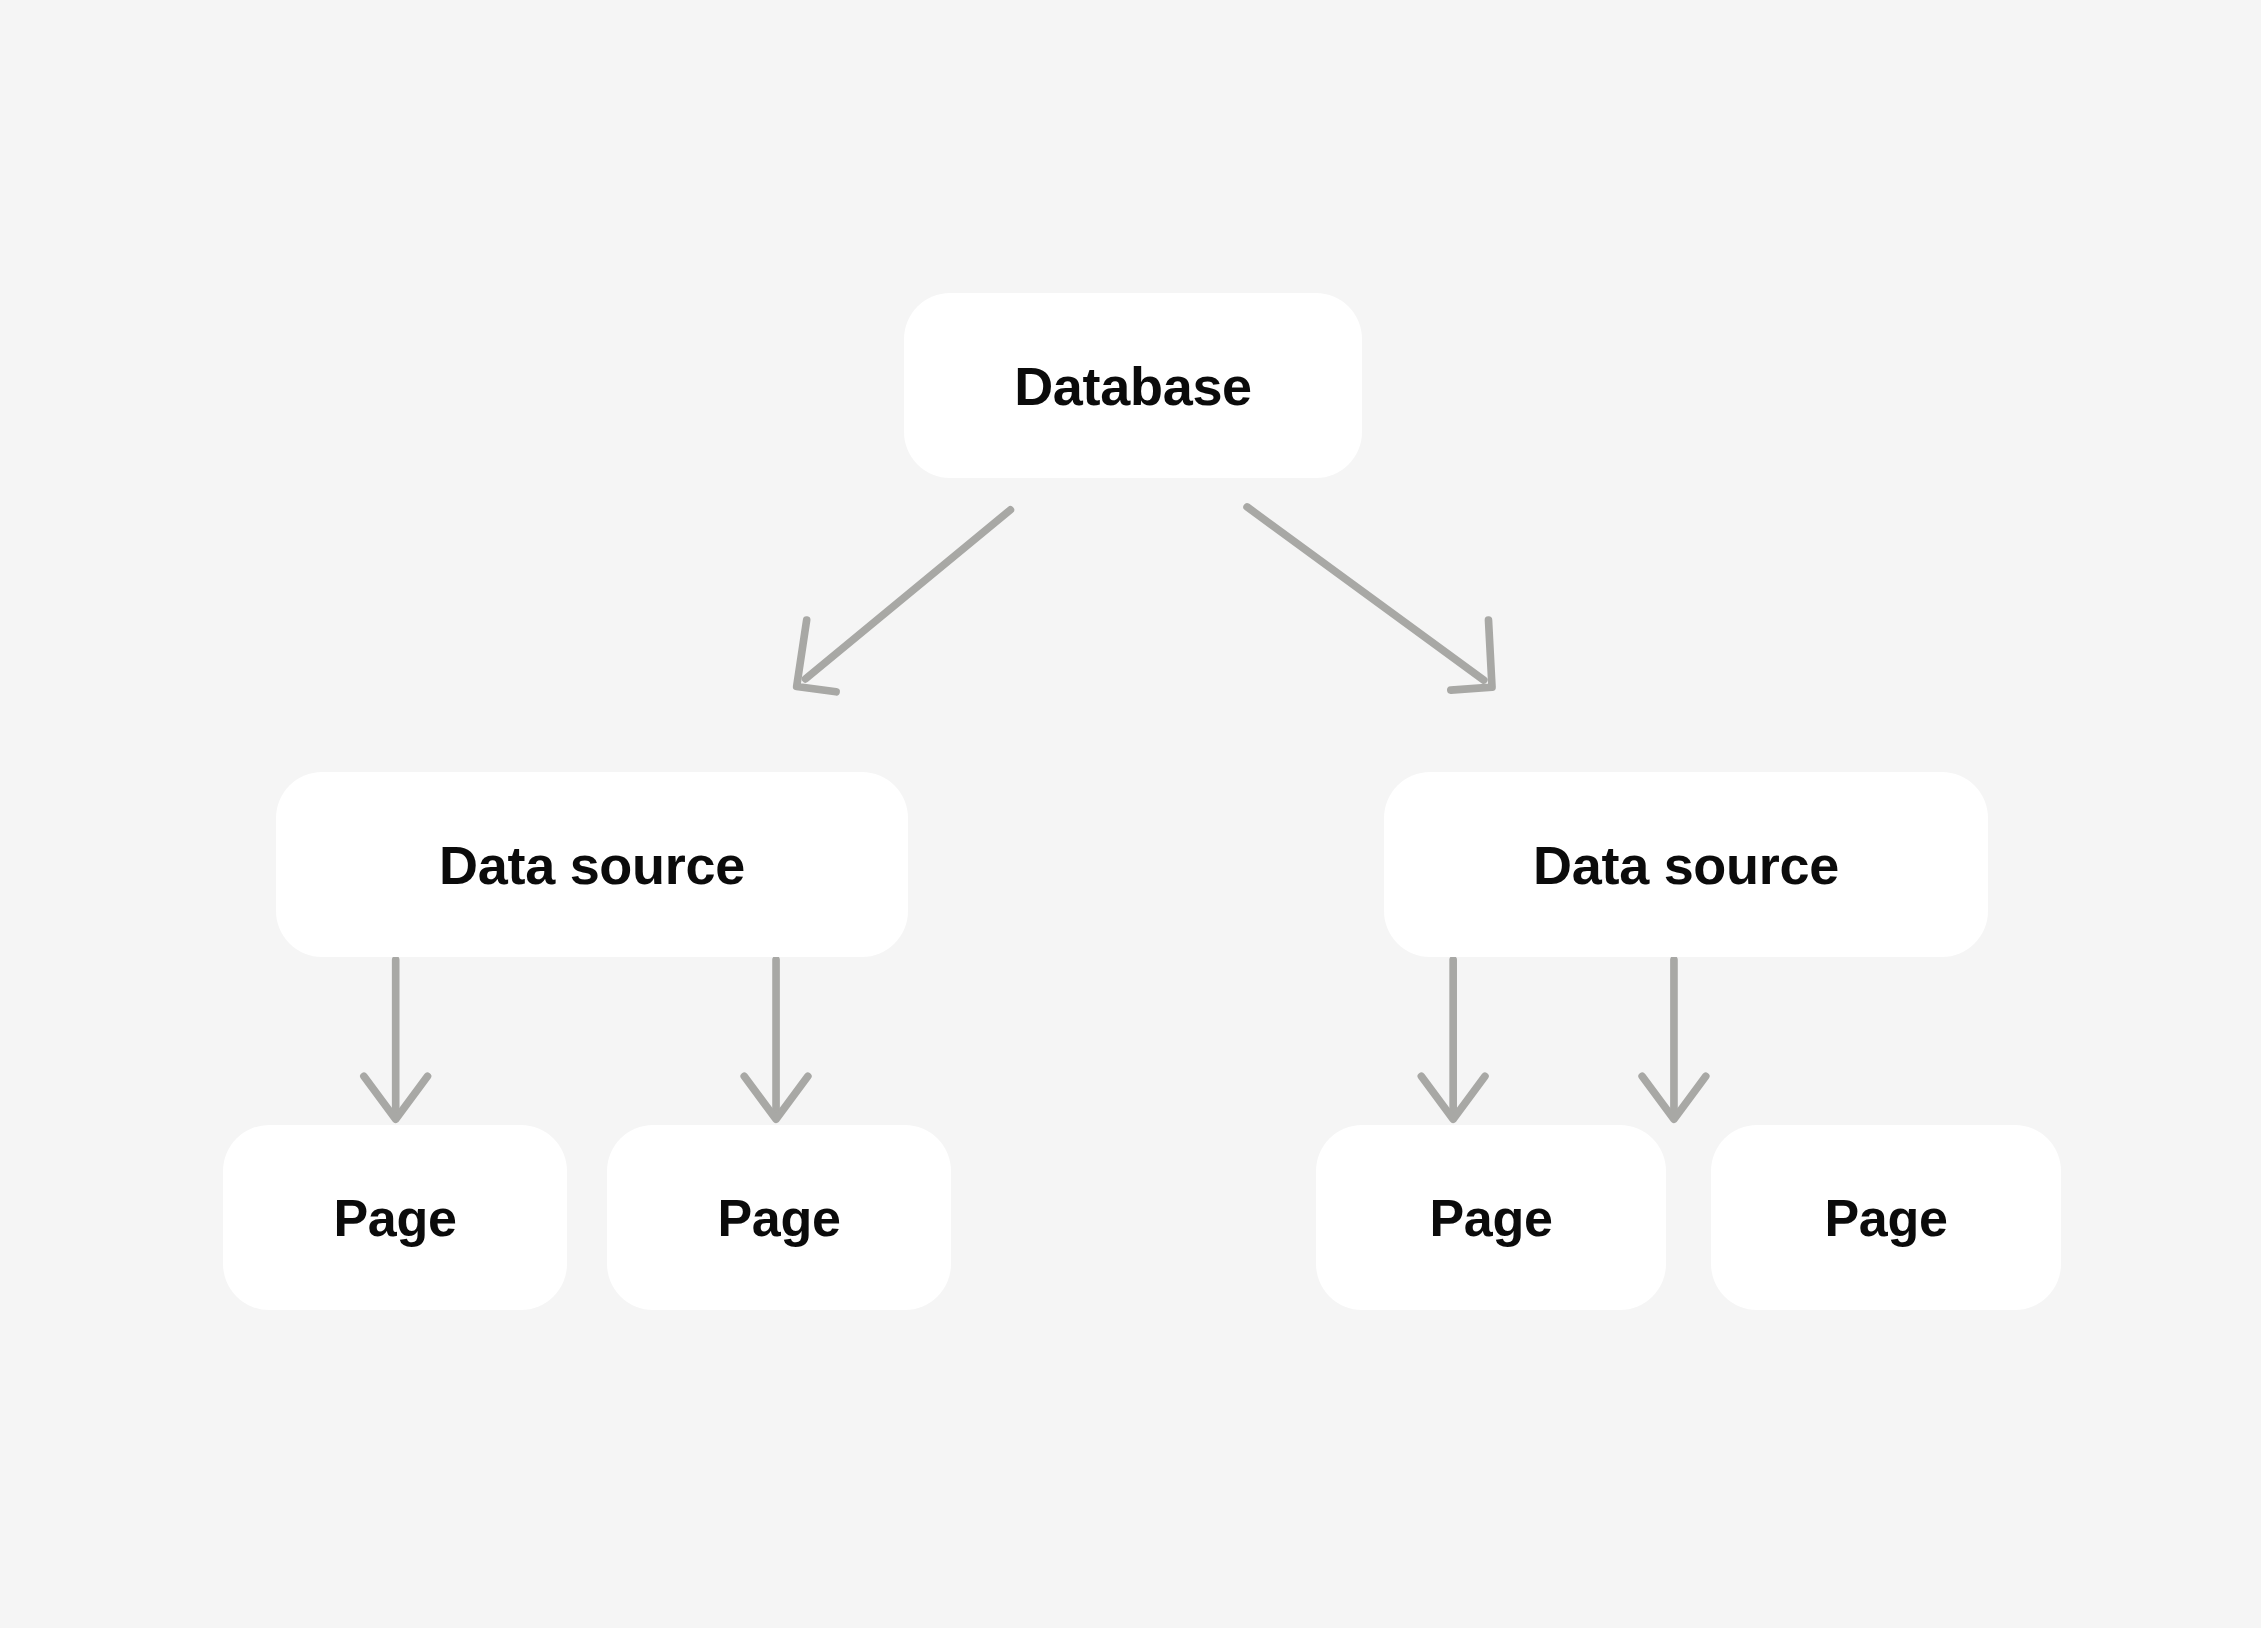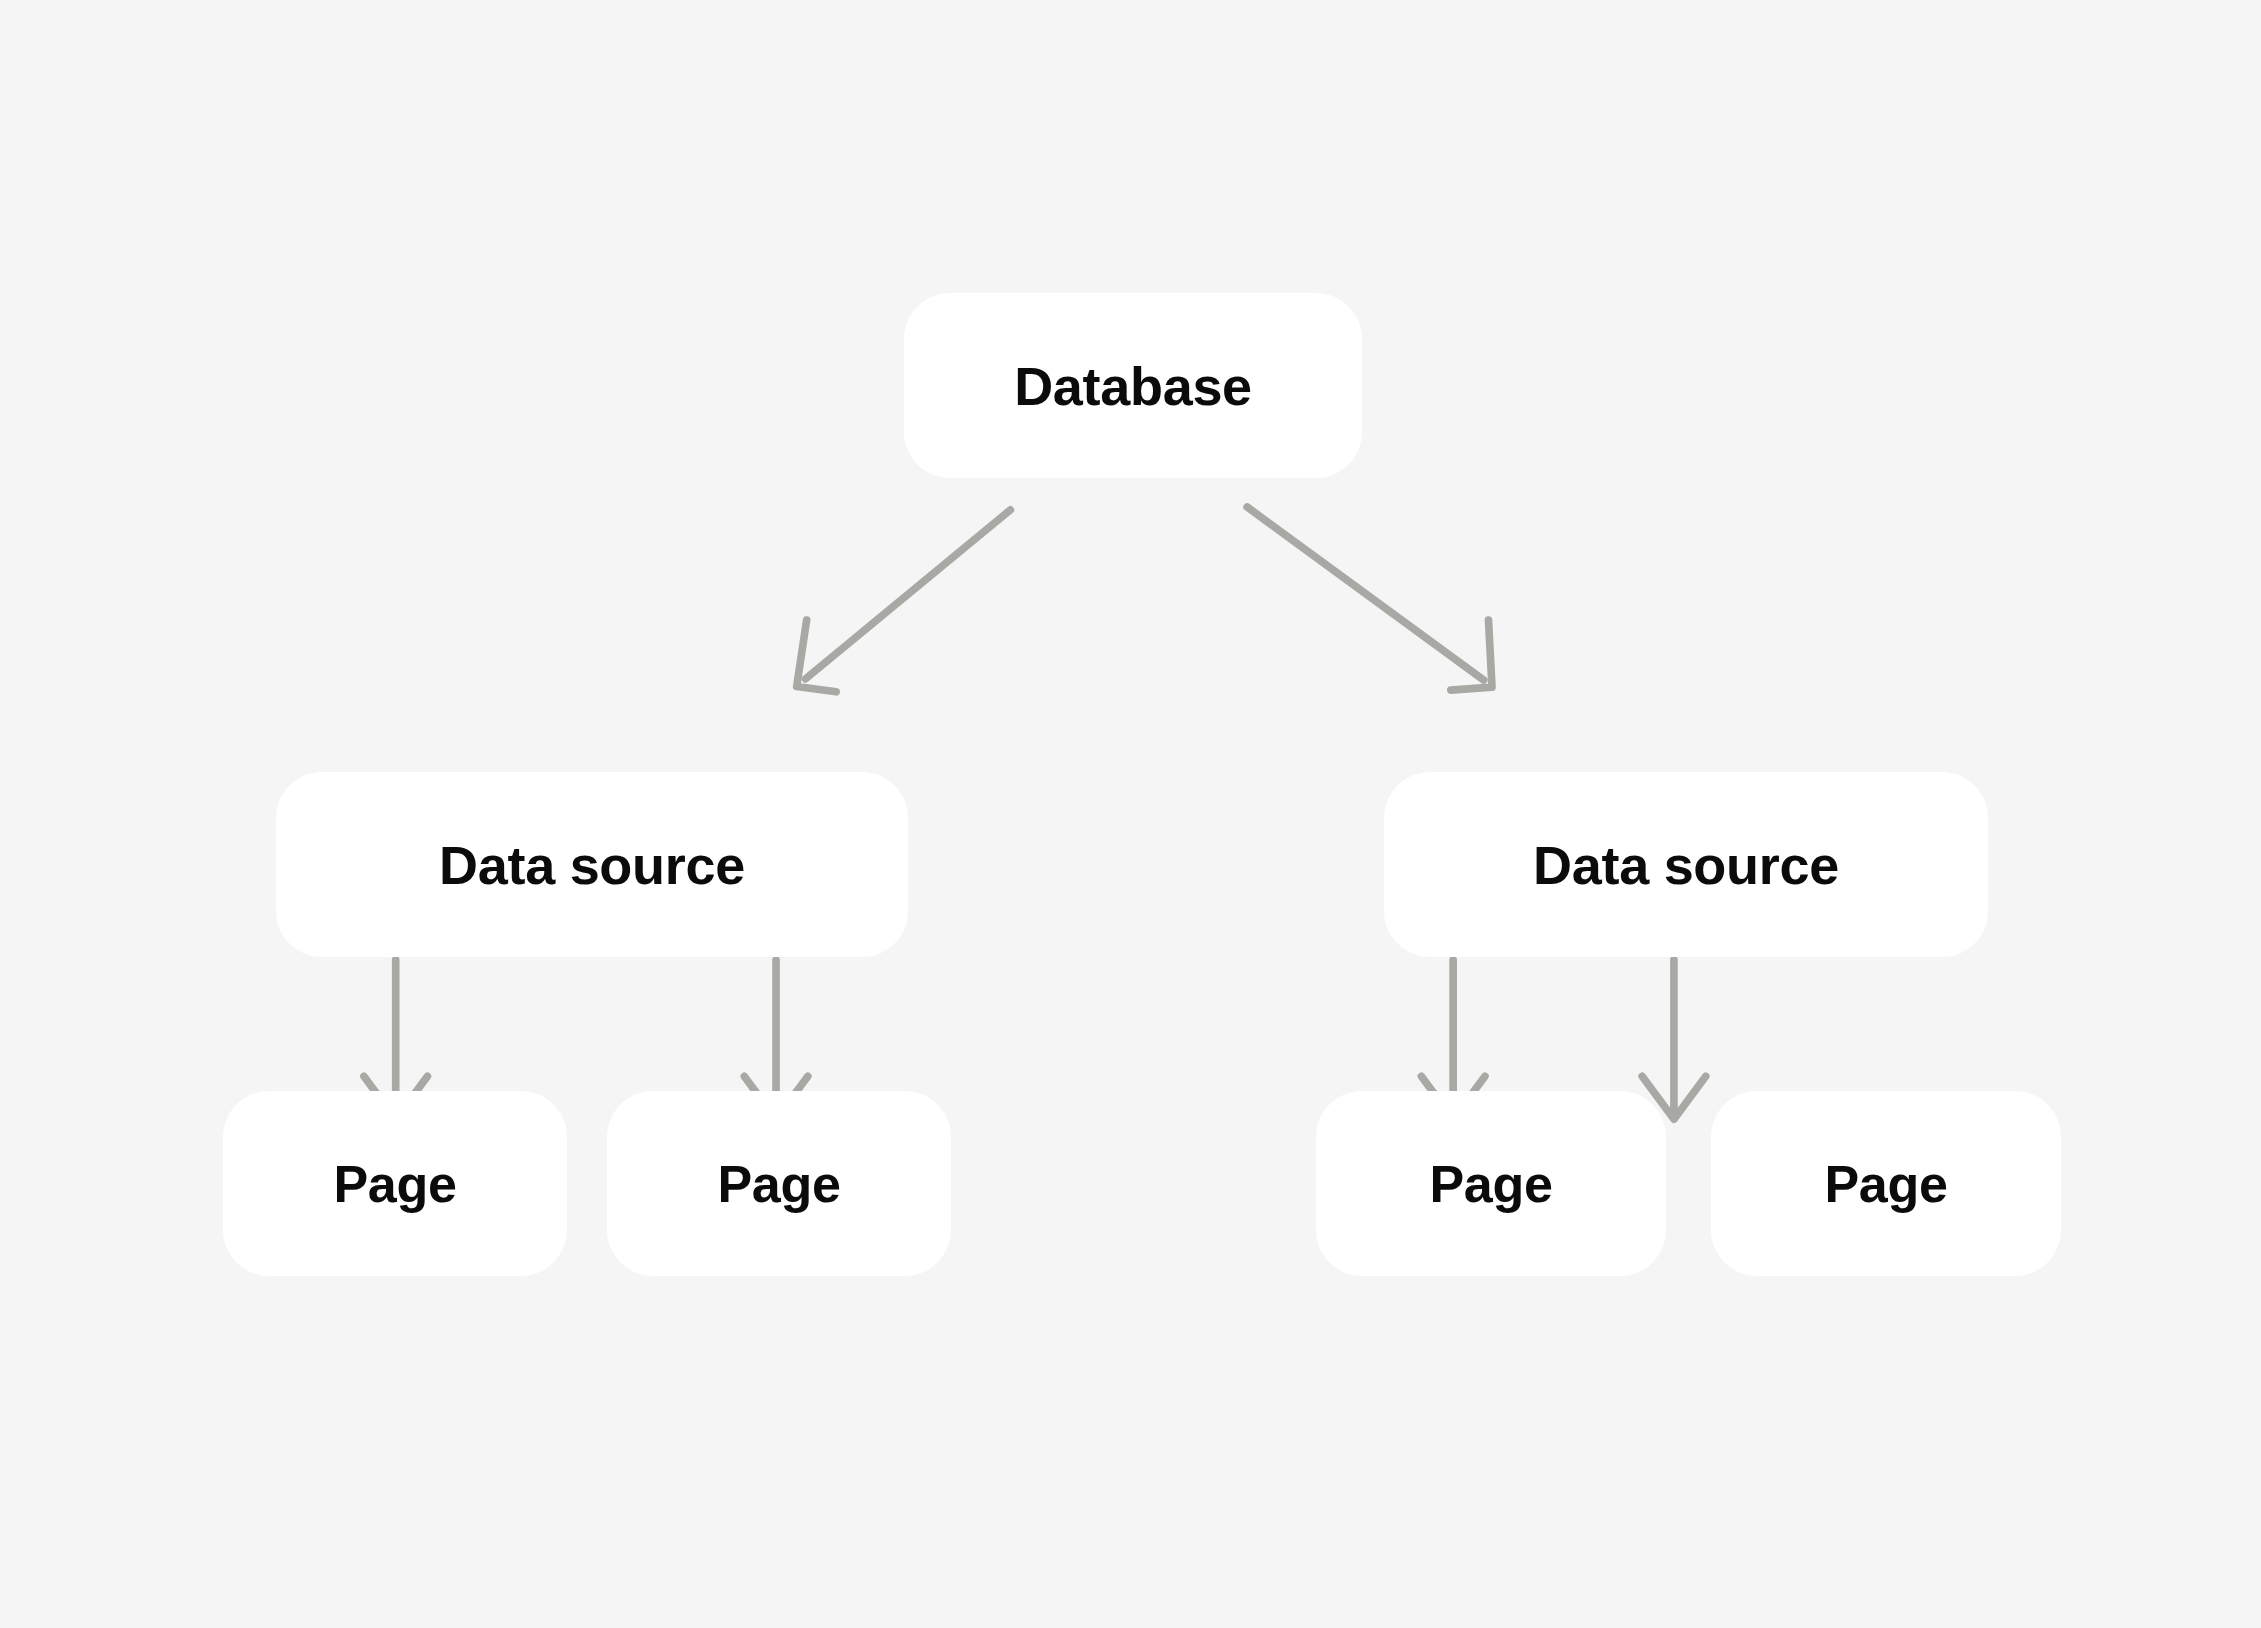--- a/index.html
+++ b/index.html
@@ -58,21 +58,21 @@
   .node-mid {
     top: 772px;
     height: 185px;
   }
   .node-mid-left  { left: 276px;  width: 632px; }
   .node-mid-right { left: 1384px; width: 604px; }
   .node-mid .node-label { font-size: 54px; }
 
   
   .node-leaf {
-    top: 1091px;
+    top: 1125px;
     height: 185px;
   }
   .node-leaf-1 { left: 223px;  width: 344px; }
   .node-leaf-2 { left: 607px; width: 344px; }
   .node-leaf-3 { left: 1316px; width: 350px; }
   .node-leaf-4 { left: 1711px; width: 350px; }
   .node-leaf .node-label { font-size: 52px; }
 </style>
 </head>
 <body>

